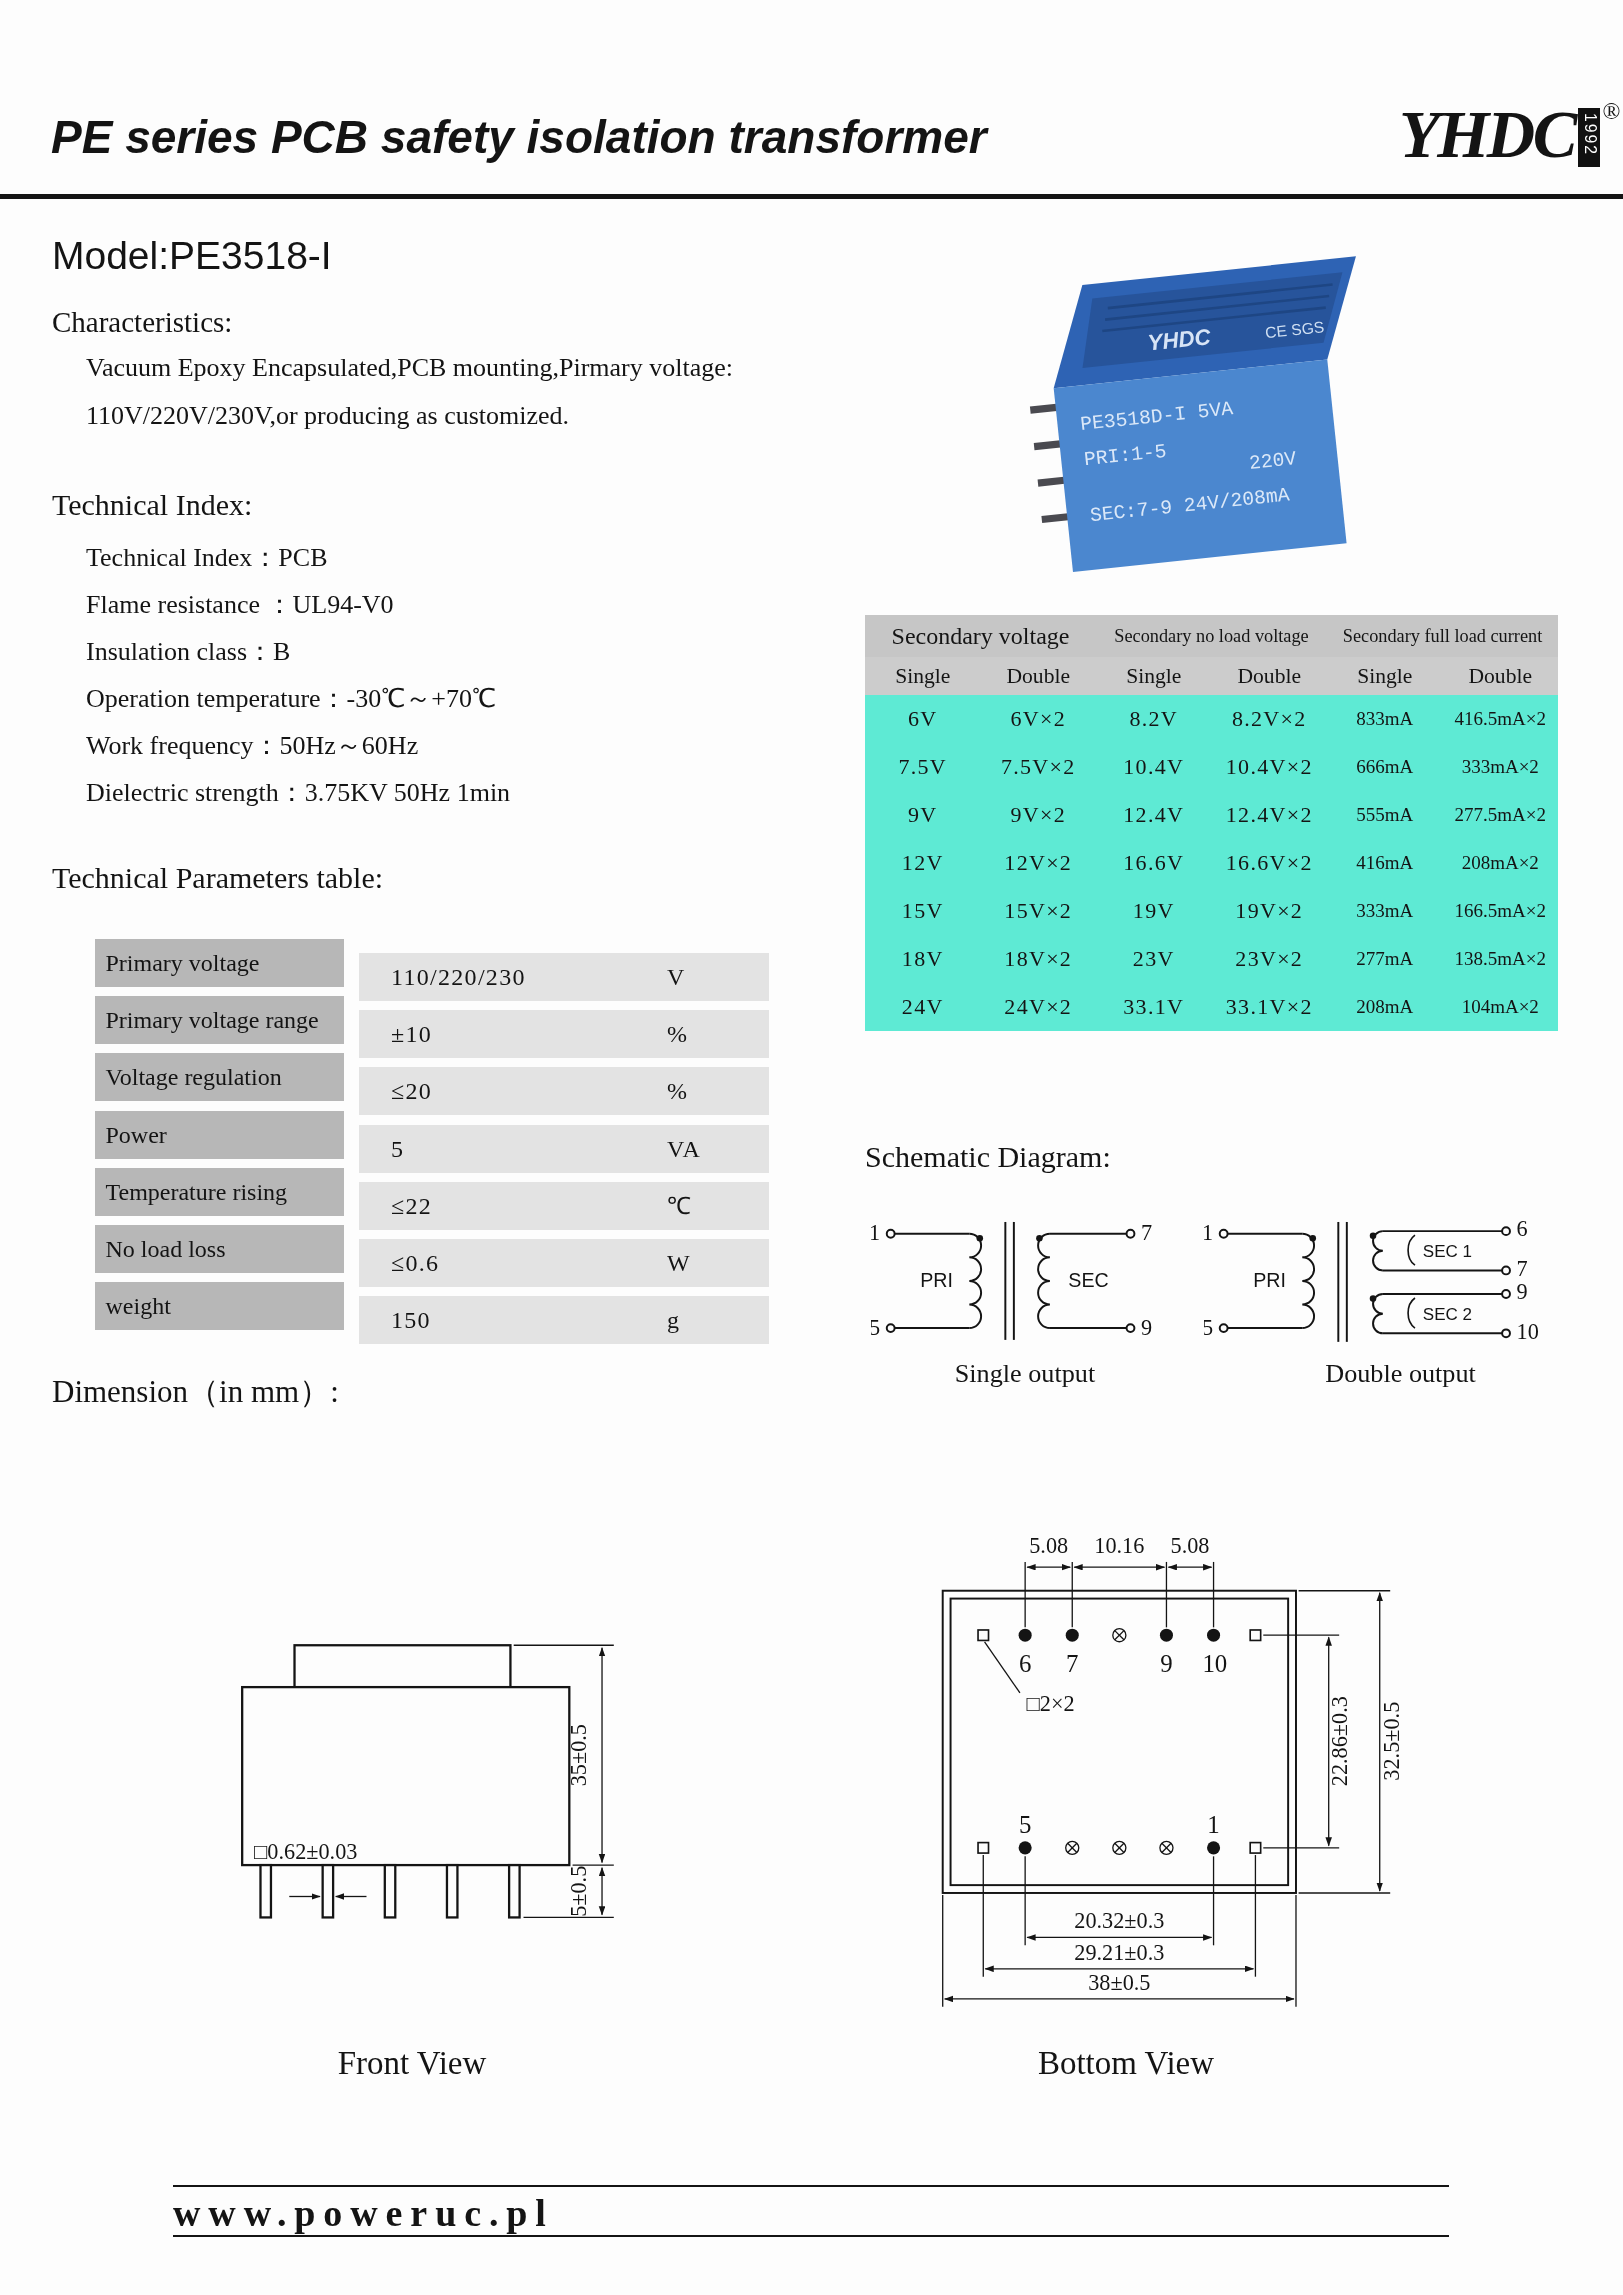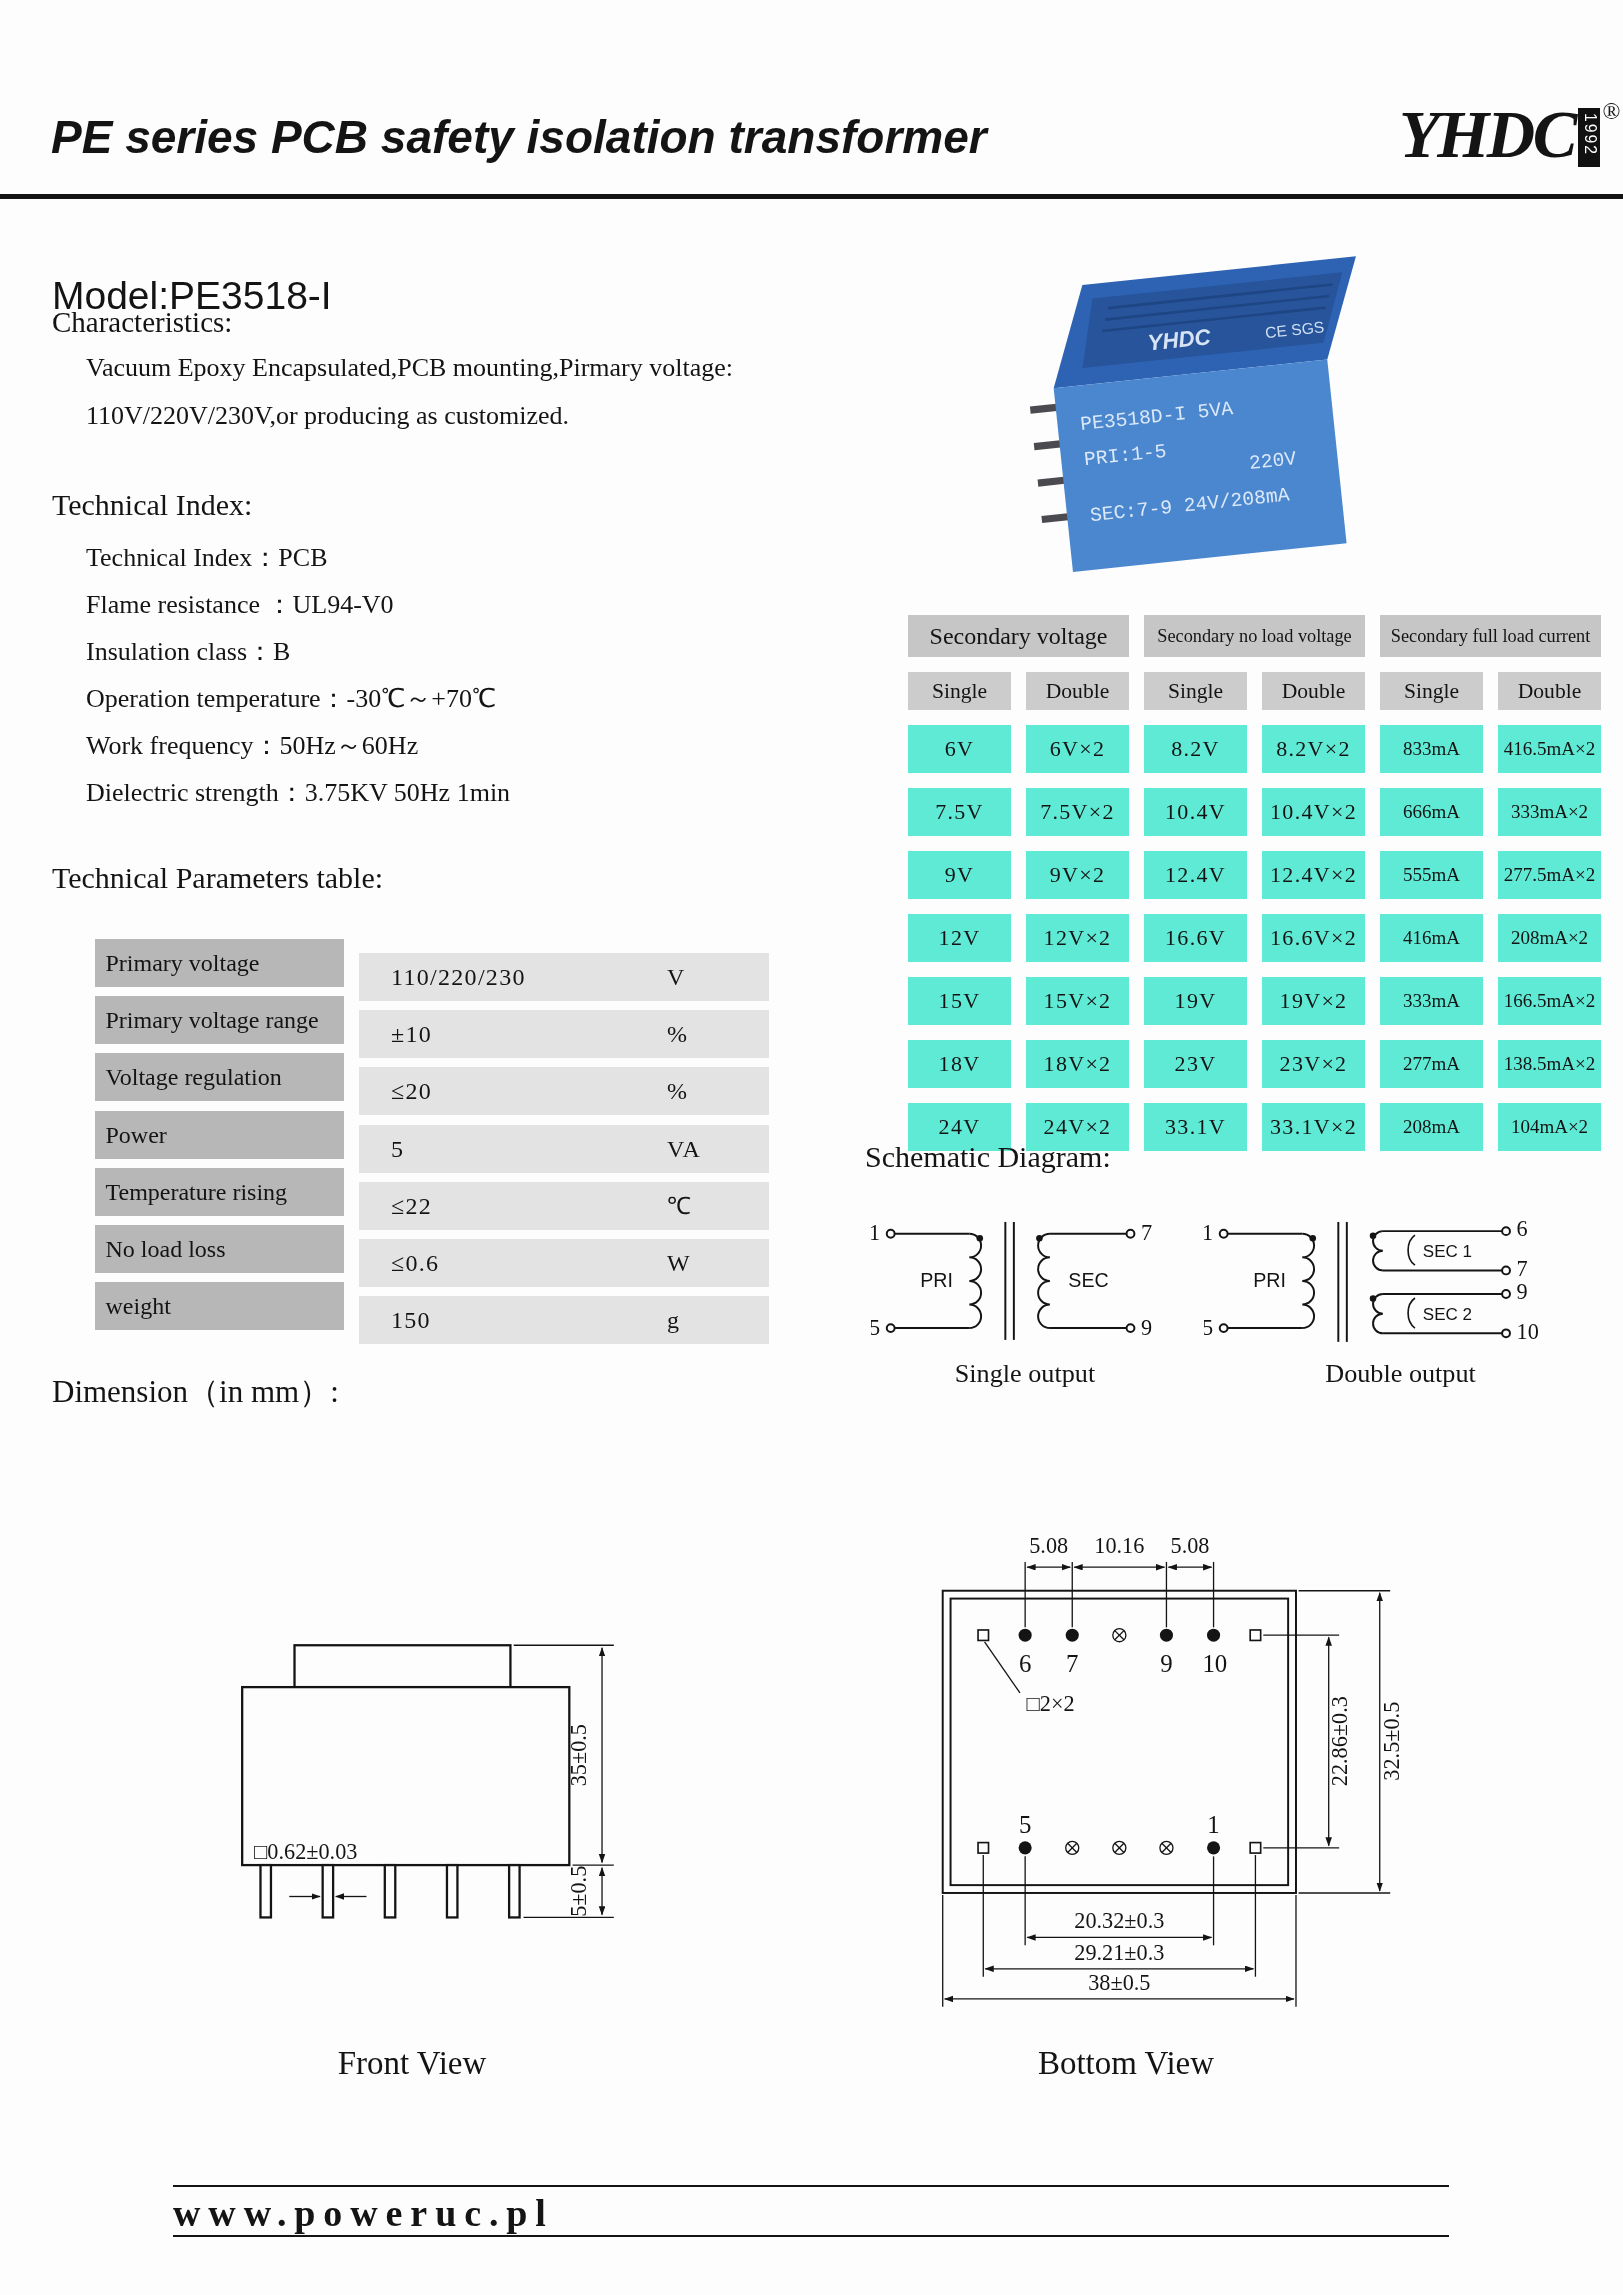--- a/index.html
+++ b/index.html
@@ -12,21 +12,21 @@
   .doc-title { left:51px; top:110px; font-size:46px; font-weight:bold; font-family:"Liberation Sans",sans-serif;font-style:italic; }
   .rule { left:0; top:194px; width:1623px; height:4.6px; background:#141414; }
   .logo { left:1399px; top:103px; display:flex; align-items:flex-start; }
   .logo-name { font-family:"Liberation Serif",serif; font-weight:bold; font-style:italic;
                font-size:67px; line-height:63px; letter-spacing:-2.6px; }
   .logo-bar { width:22px; height:59px; background:#111; margin-left:3.3px; margin-top:5.2px; position:relative; }
   .logo-year { position:absolute; left:2.6px; top:4.6px; color:#fff; font-size:15.7px;
                font-family:"Liberation Sans",sans-serif; writing-mode:vertical-rl; letter-spacing:2px; }
   .logo-reg { font-size:23.6px; margin-left:2.6px; position:relative; top:-5.2px; }
 
-  .model-line { left:52px; top:234px; font-size:39px; font-family:"Liberation Sans",sans-serif;margin-top:40px; }
+  .model-line { left:52px; top:234px; font-size:39px; font-family:"Liberation Sans",sans-serif; }
 
   
   .char-heading { left:52px; top:306px; font-size:29px; }
   .char-l1 { left:86px; top:353px; font-size:26px; }
   .char-l2 { left:86px; top:401px; font-size:26px; }
   .ti-heading { left:52px; top:488px; font-size:30px; }
   .ti-list { left:86px; top:534px; }
   .ti-item { font-size:26px; line-height:47px; white-space:nowrap; }
   .pt-heading { left:52px; top:861px; font-size:30px; }
 
@@ -34,21 +34,21 @@
   .pt { left:95px; top:939px; width:694px; }
   .pt-row { position:relative; height:48px; margin-bottom:9.2px; }
   .pt-label { position:absolute; left:0; top:0; width:249px; height:48px; background:#b7b7b7;
               font-size:24px; line-height:48px; padding-left:10.5px; white-space:nowrap; }
   .pt-value { position:absolute; left:264px; top:14px; width:410px; height:48px; background:#e3e3e3;
               font-size:24px; line-height:48px; padding-left:32px; letter-spacing:1.3px; }
   .pt-unit { position:absolute; left:308px; top:0; letter-spacing:1.3px; }
 
   
   .sec-table { left:865px; top:615px; width:693px; display:grid;
-               grid-template-columns:repeat(6,1fr); grid-template-rows:42px 38px repeat(7,48px); gap:15px;margin-left:43px; }
+               grid-template-columns:repeat(6,1fr); grid-template-rows:42px 38px repeat(7,48px); gap:0; }
   .st-group { grid-column:span 2; background:#c6c6c6; display:flex; align-items:center; justify-content:center; white-space:nowrap; }
   .st-g1 { font-size:24px; }
   .st-g2, .st-g3 { font-size:18.3px; }
   .st-sub { background:#cccccc; display:flex; align-items:center; justify-content:center; font-size:21.6px; }
   .st-cell { background:#5eead4; display:flex; align-items:center; justify-content:center;
              font-size:22px; letter-spacing:1.3px; white-space:nowrap; }
   .st-cell.sm { font-size:19px; letter-spacing:0; }
 
   
   .sch-heading { left:865px; top:1140px; font-size:30px; }

